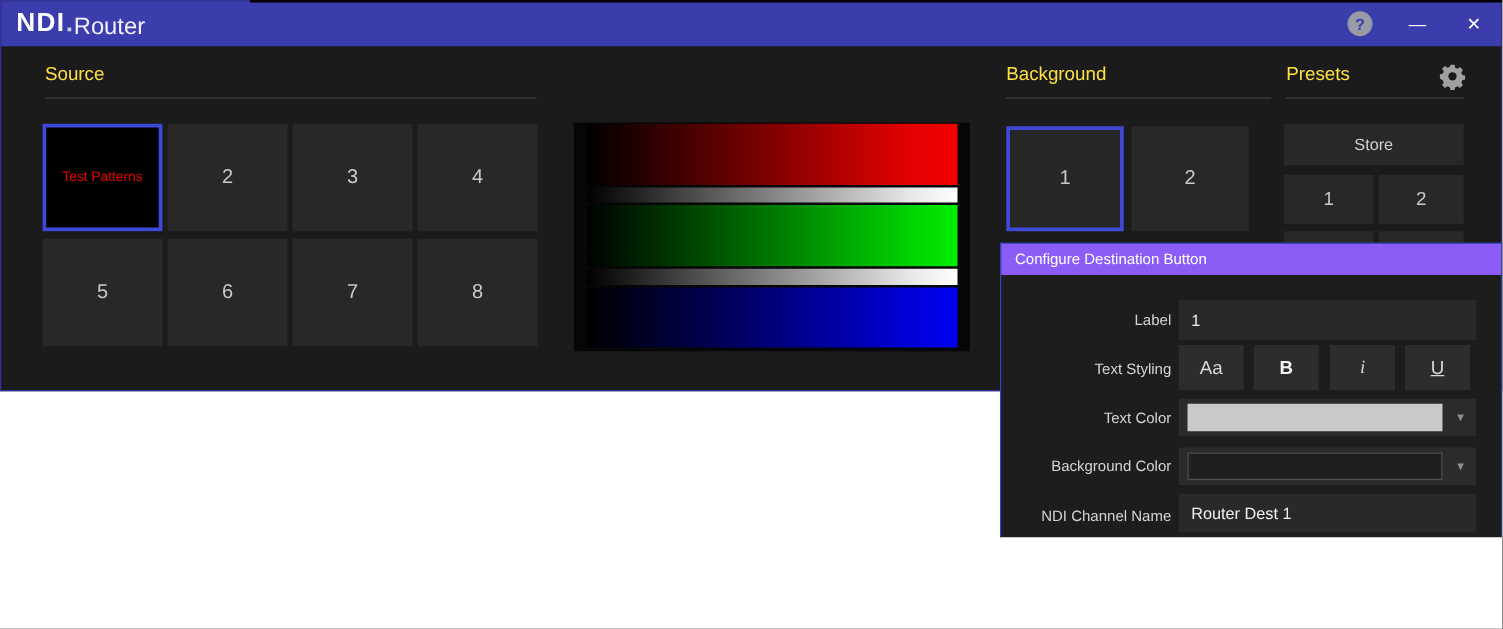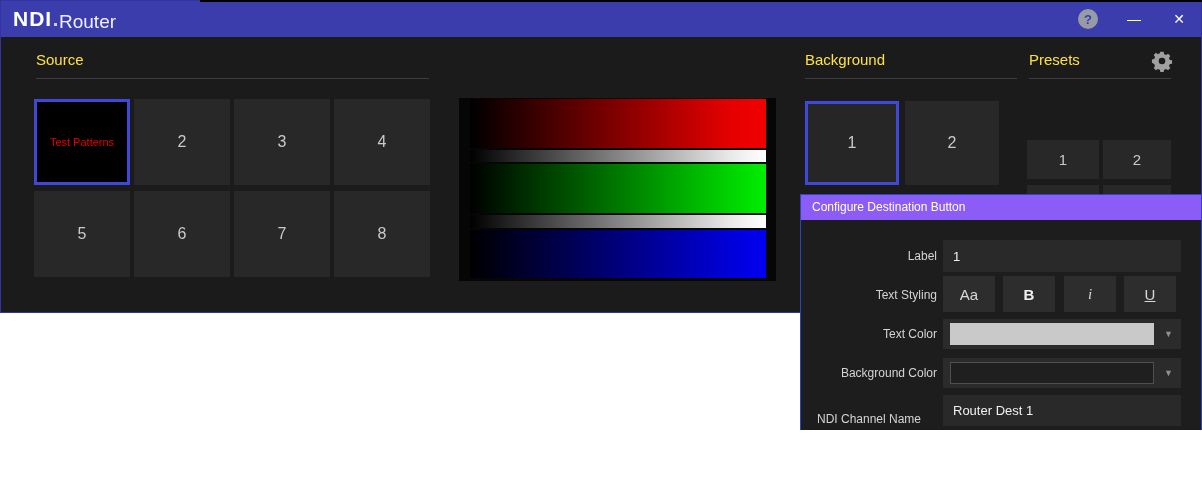--- a/index.html
+++ b/index.html
@@ -122,20 +122,21 @@
     <div class="section-heading" style="left:1028px; top:50px;">Presets</div>
     <div id="gear">
       <svg viewBox="0 0 24 24" width="22" height="22">
         <g fill="#a0a0a0">
           <path d="M10.2 2h3.6l.5 2.6a7.6 7.6 0 0 1 2.1.9l2.2-1.5 2.5 2.5-1.5 2.2c.4.7.7 1.4.9 2.1l2.5.5v3.6l-2.5.5a7.6 7.6 0 0 1-.9 2.1l1.5 2.2-2.5 2.5-2.2-1.5a7.6 7.6 0 0 1-2.1.9l-.5 2.4h-3.6l-.5-2.4a7.6 7.6 0 0 1-2.1-.9l-2.2 1.5-2.5-2.5 1.5-2.2a7.6 7.6 0 0 1-.9-2.1L1 13.9v-3.6l2.5-.5c.2-.7.5-1.4.9-2.1L2.9 5.5 5.4 3l2.2 1.5c.7-.4 1.4-.7 2.1-.9z"></path>
           <circle cx="12" cy="12" r="3.6" fill="#1b1b1b"></circle>
         </g>
       </svg>
     </div>
     <div class="rule" style="left:1028px; top:77px; width:142px;"></div>
+    <div id="store-btn">Store</div>
     <div class="preset-btn" style="left:1026px; width:72px;">1</div>
     <div class="preset-btn" style="left:1102px; width:68px;">2</div>
     <div class="preset-partial" style="left:1026px; width:72px;"></div>
     <div class="preset-partial" style="left:1102px; width:68px;"></div>
   </div>
 
   <div id="dialog">
     <div id="dialog-header">Configure Destination Button</div>
 
     <div class="dlg-label" style="top:54px;">Label</div>
@@ -152,21 +153,21 @@
       <div class="swatch" id="swatch-text"></div>
       <div class="arrow">▼</div>
     </div>
 
     <div class="dlg-label" style="top:171px;">Background Color</div>
     <div class="combo" style="top:163px;">
       <div class="swatch" id="swatch-bg"></div>
       <div class="arrow">▼</div>
     </div>
 
-    <div class="dlg-label" style="top:217px;text-align:center;">NDI Channel Name</div>
+    <div class="dlg-label" style="top:211px;">NDI Channel Name</div>
     <div class="dlg-input" style="top:200px; height:31px;">Router Dest 1</div>
 
     <div id="dlg-footer">
       <div id="close-dlg-btn">Close</div>
     </div>
   </div>
 
   <div id="top-strip"></div>
 </div>
 

